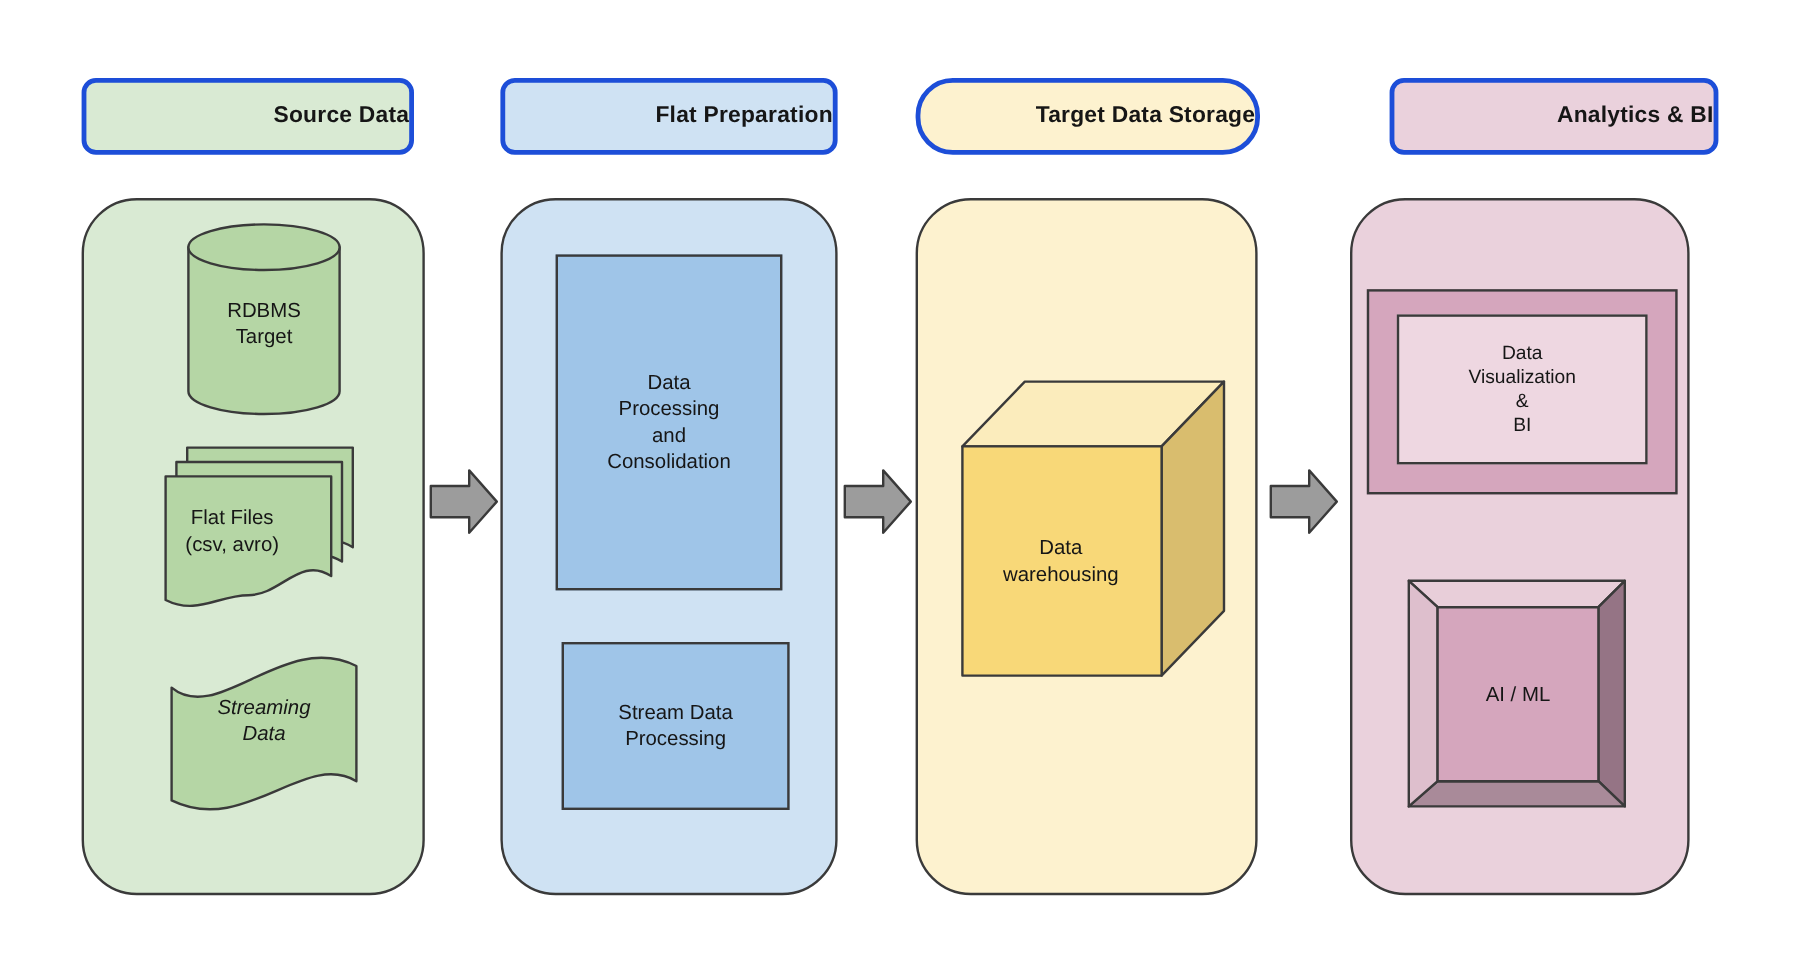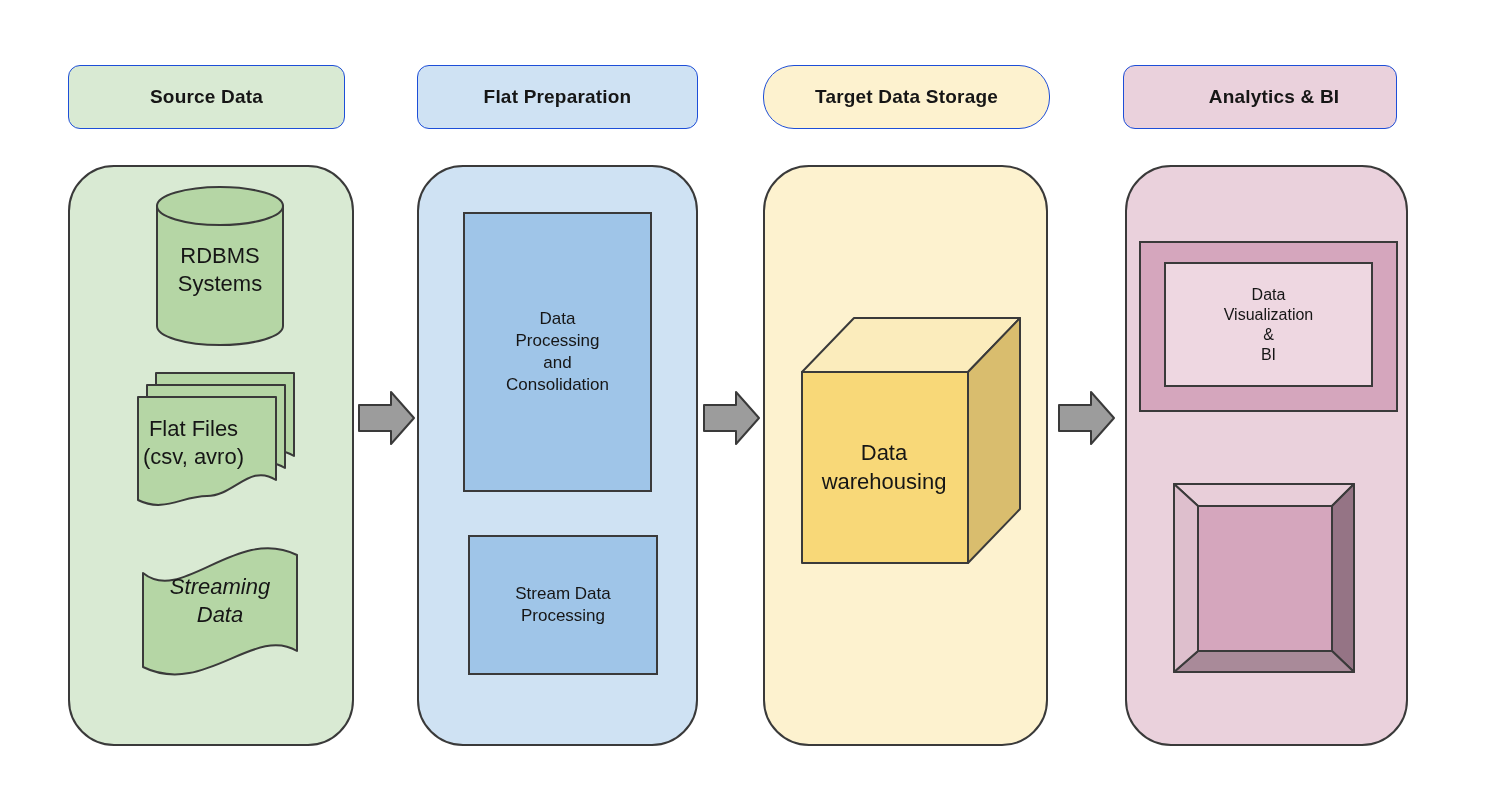--- a/index.html
+++ b/index.html
@@ -2,32 +2,32 @@
 <html><head>
 <meta charset="utf-8">
 <style>
   html,body{margin:0;padding:0;background:#ffffff;}
   #canvas{
     position:relative;width:1500px;height:800px;background:#ffffff;overflow:hidden;
     font-family:"Liberation Sans", sans-serif;color:#161616;
   }
   .col-header{
     position:absolute;top:65px;height:64px;box-sizing:border-box;
-    border:1px solid #1d4ed8;border-radius:12px;
-    display:flex;align-items:center;justify-content:center;
+    border:4px solid #1d4ed8;border-radius:12px;
+    display:flex;align-items:center;justify-content:flex-end;
     font-size:19px;font-weight:bold;letter-spacing:.2px;
   }
   .col-body{
     position:absolute;top:165px;height:581px;box-sizing:border-box;
     border:2px solid #3a3a3a;border-radius:46px;
   }
   .lbl{
     position:absolute;display:flex;flex-direction:column;
     align-items:center;justify-content:center;text-align:right;
-    font-size:22px;line-height:1.28;pointer-events:none;
+    font-size:17px;line-height:1.28;pointer-events:none;
   }
   .rect-shape{
     position:absolute;box-sizing:border-box;border:2px solid #3a3a3a;
     display:flex;flex-direction:column;align-items:center;justify-content:center;
     text-align:center;font-size:17px;line-height:1.3;
   }
   .frame-outer{position:absolute;box-sizing:border-box;border:2px solid #3a3a3a;}
   .frame-inner{
     position:absolute;inset:19px 23px 23px 23px;box-sizing:border-box;border:2px solid #3a3a3a;
     display:flex;flex-direction:column;align-items:center;justify-content:center;
@@ -43,36 +43,36 @@
 
   <div class="col-header" style="left: 68px; width: 277px; background: rgb(217, 234, 211);">
     <span>Source Data</span>
   </div>
   <div class="col-header" style="left: 417px; width: 281px; background: rgb(207, 226, 243);">
     <span>Flat Preparation</span>
   </div>
   <div class="col-header" style="left: 763px; width: 287px; background: rgb(253, 242, 207); border-radius: 31px;">
     <span>Target Data Storage</span>
   </div>
-  <div class="col-header" style="left: 1123px; width: 274px; background: rgb(234, 209, 220); padding-left: 28px;">
+  <div class="col-header" style="left: 1158px; width: 274px; background: rgb(234, 209, 220); padding-left: 28px;">
     <span>Analytics &amp; BI</span>
   </div>
 
   <div class="col-body" style="left: 68px; width: 286px; background: rgb(217, 234, 211);"></div>
   <div class="col-body" style="left: 417px; width: 281px; background: rgb(207, 226, 243);"></div>
   <div class="col-body" style="left: 763px; width: 285px; background: rgb(253, 242, 207);"></div>
   <div class="col-body" style="left: 1125px; width: 283px; background: rgb(234, 209, 220);"></div>
 
   <svg style="left:155px;top:185px;" width="130" height="162" viewBox="0 0 130 162">
     <path class="outlined" d="M2,21 V141 A63,19 0 0 0 128,141 V21 Z" fill="#b5d6a5"></path>
     <ellipse class="outlined" cx="65" cy="21" rx="63" ry="19" fill="#b5d6a5"></ellipse>
   </svg>
   <div class="lbl" style="left:155px;top:195px;width:130px;height:150px;">
     <div>RDBMS</div>
-    <div>Systems</div>
+    <div>Target</div>
   </div>
 
   <svg style="left:138px;top:373px;" width="158" height="144" viewBox="0 0 158 144">
     <path class="outlined" transform="translate(18,0)" d="M0,0 H138 V83 C112,66 96,99 69,99 C44,99 26,116 0,103 Z" fill="#b5d6a5"></path>
     <path class="outlined" transform="translate(9,12)" d="M0,0 H138 V83 C112,66 96,99 69,99 C44,99 26,116 0,103 Z" fill="#b5d6a5"></path>
     <path class="outlined" transform="translate(0,24)" d="M0,0 H138 V83 C112,66 96,99 69,99 C44,99 26,116 0,103 Z" fill="#b5d6a5"></path>
   </svg>
   <div class="lbl" style="left:138px;top:397px;width:111px;height:92px;">
     <div>Flat Files</div>
     <div>(csv, avro)</div>
@@ -116,20 +116,23 @@
     </div>
   </div>
 
   <svg style="left:1173px;top:483px;" width="182" height="190" viewBox="0 0 182 190">
     <path class="outlined" d="M1,1 L181,1 L159,23 L25,23 Z" fill="#e8ced9"></path>
     <path class="outlined" d="M181,1 L181,189 L159,168 L159,23 Z" fill="#957485"></path>
     <path class="outlined" d="M1,189 L25,168 L159,168 L181,189 Z" fill="#a98a99"></path>
     <path class="outlined" d="M1,1 L25,23 L25,168 L1,189 Z" fill="#debfcd"></path>
     <rect class="outlined" x="25" y="23" width="134" height="145" fill="#d5a6bd"></rect>
   </svg>
+  <div class="lbl" style="left:1198px;top:506px;width:134px;height:145px;">
+    <div>AI / ML</div>
+  </div>
 
   <svg style="left:358px;top:390px;" width="58" height="56" viewBox="0 0 58 56">
     <path class="outlined" d="M1,15 H33 V2 L56,28 L33,54 V41 H1 Z" fill="#9c9c9c"></path>
   </svg>
   <svg style="left:703px;top:390px;" width="58" height="56" viewBox="0 0 58 56">
     <path class="outlined" d="M1,15 H33 V2 L56,28 L33,54 V41 H1 Z" fill="#9c9c9c"></path>
   </svg>
   <svg style="left:1058px;top:390px;" width="58" height="56" viewBox="0 0 58 56">
     <path class="outlined" d="M1,15 H33 V2 L56,28 L33,54 V41 H1 Z" fill="#9c9c9c"></path>
   </svg>

